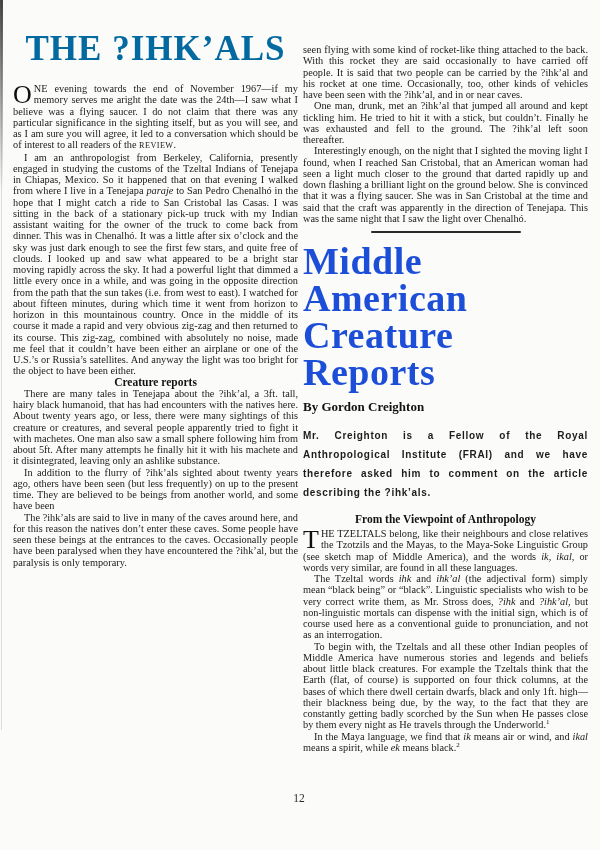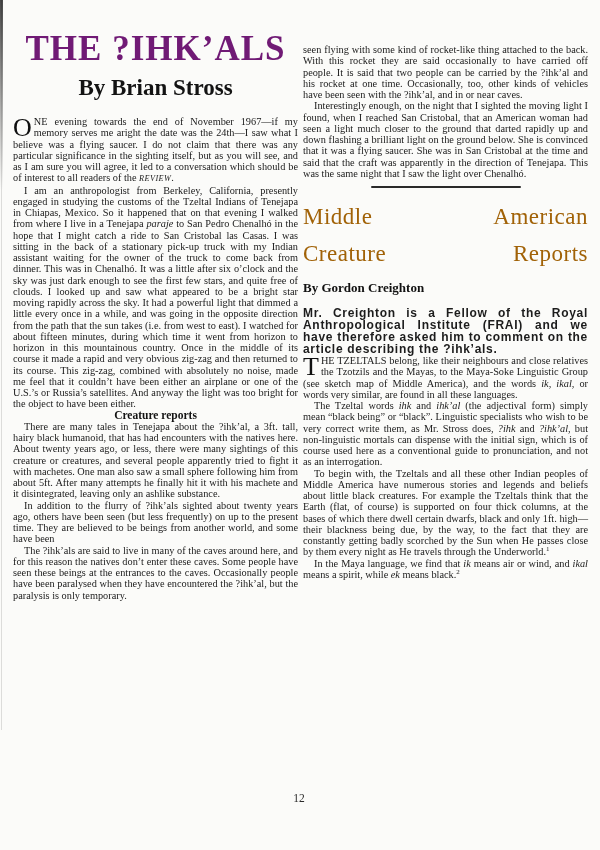--- a/index.html
+++ b/index.html
@@ -21,58 +21,58 @@
   }
   .scan-edge-faint {
     position:absolute; left:1px; top:0; width:1px; height:730px;
     background:rgba(0,0,0,.12);
   }
   .col-left  { position:absolute; left:13px;  top:30px; width:285px; }
   .col-right { position:absolute; left:303px; top:44px; width:285px; }
 
   .art1-title {
     text-align:center; font-weight:bold; font-size:35px; line-height:38px;
-    letter-spacing:1px; color:#701a75;
+    letter-spacing:1px; color:#0369a1;
   }
   .art1-byline {
     text-align:center; font-weight:bold; font-size:23px; line-height:26px;
     margin-top:7px; color:#131313;
   }
   .body-text {
     font-size:10.3px; line-height:11.25px; text-align:justify;
     color:#1a1a1a; margin-top:15px;
   }
   .body-text p { margin:0; text-indent:11px; }
   .body-text p.no-indent { text-indent:0; }
   .dropcap {
     float:left; font-size:26px; line-height:21px; padding:1px 2px 0 0;
     font-weight:normal; color:#101010;
   }
   .subhead {
     text-align:center; font-weight:bold; font-size:11.5px;
     margin:5px 0 3px; text-indent:0 !important; color:#131313;
   }
-  .sc { text-transform:uppercase; font-size:0.8em; letter-spacing:.4px;font-style:italic; }
+  .sc { text-transform:uppercase; font-size:0.8em; letter-spacing:.4px; }
   sup { font-size:7px; line-height:0; vertical-align:super; }
   i { font-style:italic; }
 
   .divider {
     width:150px; height:2px; background:#2a2a2a; margin:7px auto 10px;
     border-radius:1px;
   }
   .art2-title {
-    font-weight:normal; font-size:23px; line-height:37px; color:#a16207;
+    font-weight:bold; font-size:38px; line-height:37px; color:#1d4ed8;
     text-align:justify; text-align-last:justify; letter-spacing:.5px;
   }
   .art2-byline {
     font-weight:bold; font-size:13px; line-height:23px; margin-top:4px; color:#121212;
   }
   .intro-note {
     font-family:"Liberation Sans", sans-serif; font-weight:bold;
-    font-size:12px; line-height:12px; letter-spacing:.7px;
+    font-size:10px; line-height:19px; letter-spacing:.7px;
     text-align:justify; margin-top:8px; color:#1c1c1c;
   }
   .section-heading {
     text-align:center; font-weight:bold; font-size:11.5px;
     margin:11px 0 3px; color:#131313;
   }
   .cont-text { margin-top:0; }
   .page-number {
     position:absolute; left:4px; top:792px; width:590px;
     text-align:center; font-size:11.5px; color:#2a2a2a;
@@ -80,46 +80,47 @@
 </style>
 </head>
 <body>
 
 <div class="page">
   <div class="scan-edge"></div>
   <div class="scan-edge-faint"></div>
 
   <div class="col-left">
     <div class="art1-title">THE ?IHK’ALS</div>
-    <div class="art1-byline">By Brian Stross</div>
 
     <div class="body-text">
       <p class="no-indent"><span class="dropcap">O</span><span>NE evening towards the end of November 1967—if my memory serves me aright the date was the 24th—I saw what I believe was a flying saucer. I do not claim that there was any particular significance in the sighting itself, but as you will see, and as I am sure you will agree, it led to a conversation which should be of interest to all readers of the <span class="sc">review</span>.</span></p>
       <p>I am an anthropologist from Berkeley, California, presently engaged in studying the customs of the Tzeltal Indians of Tenejapa in Chiapas, Mexico. So it happened that on that evening I walked from where I live in a Tenejapa <i>paraje</i> to San Pedro Chenalhó in the hope that I might catch a ride to San Cristobal las Casas. I was sitting in the back of a stationary pick-up truck with my Indian assistant waiting for the owner of the truck to come back from dinner. This was in Chenalhó. It was a little after six o’clock and the sky was just dark enough to see the first few stars, and quite free of clouds. I looked up and saw what appeared to be a bright star moving rapidly across the sky. It had a powerful light that dimmed a little every once in a while, and was going in the opposite direction from the path that the sun takes (i.e. from west to east). I watched for about fifteen minutes, during which time it went from horizon to horizon in this mountainous country. Once in the middle of its course it made a rapid and very obvious zig-zag and then returned to its course. This zig-zag, combined with absolutely no noise, made me feel that it couldn’t have been either an airplane or one of the U.S.’s or Russia’s satellites. And anyway the light was too bright for the object to have been either.</p>
       <p class="subhead no-indent">Creature reports</p>
       <p>There are many tales in Tenejapa about the ?ihk’al, a 3ft. tall, hairy black humanoid, that has had encounters with the natives here. About twenty years ago, or less, there were many sightings of this creature or creatures, and several people apparently tried to fight it with machetes. One man also saw a small sphere following him from about 5ft. After many attempts he finally hit it with his machete and it disintegrated, leaving only an ashlike substance.</p>
       <p>In addition to the flurry of ?ihk’als sighted about twenty years ago, others have been seen (but less frequently) on up to the present time. They are believed to be beings from another world, and some have been</p>
       <p>The ?ihk’als are said to live in many of the caves around here, and for this reason the natives don’t enter these caves. Some people have seen these beings at the entrances to the caves. Occasionally people have been paralysed when they have encountered the ?ihk’al, but the paralysis is only temporary.</p>
     </div>
   </div>
 
   <div class="col-right">
     <div class="body-text cont-text">
       <p class="no-indent">seen flying with some kind of rocket-like thing attached to the back. With this rocket they are said occasionally to have carried off people. It is said that two people can be carried by the ?ihk’al and his rocket at one time. Occasionally, too, other kinds of vehicles have been seen with the ?ihk’al, and in or near caves.</p>
+      <p>One man, drunk, met an ?ihk’al that jumped all around and kept tickling him. He tried to hit it with a stick, but couldn’t. Finally he was exhausted and fell to the ground. The ?ihk’al left soon thereafter.</p>
       <p>Interestingly enough, on the night that I sighted the moving light I found, when I reached San Cristobal, that an American woman had seen a light much closer to the ground that darted rapidly up and down flashing a brilliant light on the ground below. She is convinced that it was a flying saucer. She was in San Cristobal at the time and said that the craft was apparently in the direction of Tenejapa. This was the same night that I saw the light over Chenalhó.</p>
     </div>
 
     <div class="divider"></div>
 
     <div class="art2-title">Middle American</div>
     <div class="art2-title">Creature Reports</div>
     <div class="art2-byline">By Gordon Creighton</div>
 
     <div class="intro-note">Mr. Creighton is a Fellow of the Royal Anthropological Institute (FRAI) and we have therefore asked him to comment on the article describing the ?ihk’als.</div>
 
+    <div class="section-heading">From the Viewpoint of Anthropology</div>
 
     <div class="body-text cont-text">
       <p class="no-indent"><span class="dropcap">T</span><span>HE TZELTALS belong, like their neighbours and close relatives the Tzotzils and the Mayas, to the Maya-Soke Linguistic Group (see sketch map of Middle America), and the words <i>ik</i>, <i>ikal</i>, or words very similar, are found in all these languages.</span></p>
       <p>The Tzeltal words <i>ihk</i> and <i>ihk’al</i> (the adjectival form) simply mean “black being” or “black”. Linguistic specialists who wish to be very correct write them, as Mr. Stross does, <i>?ihk</i> and <i>?ihk’al</i>, but non-linguistic mortals can dispense with the initial sign, which is of course used here as a conventional guide to pronunciation, and not as an interrogation.</p>
       <p>To begin with, the Tzeltals and all these other Indian peoples of Middle America have numerous stories and legends and beliefs about little black creatures. For example the Tzeltals think that the Earth (flat, of course) is supported on four thick columns, at the bases of which there dwell certain dwarfs, black and only 1ft. high—their blackness being due, by the way, to the fact that they are constantly getting badly scorched by the Sun when He passes close by them every night as He travels through the Underworld.<sup>1</sup></p>
       <p>In the Maya language, we find that <i>ik</i> means air or wind, and <i>ikal</i> means a spirit, while <i>ek</i> means black.<sup>2</sup></p>
     </div>
   </div>
 
   <div class="page-number">12</div>

